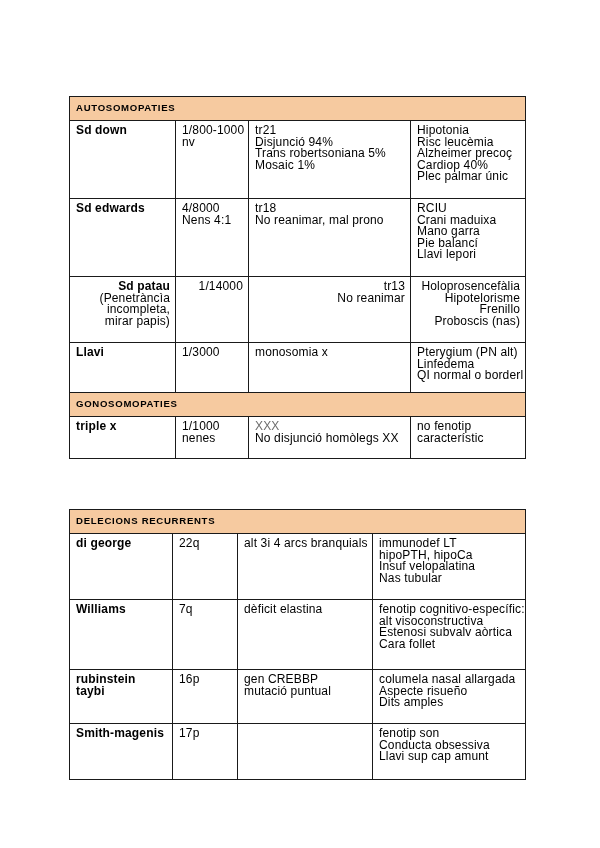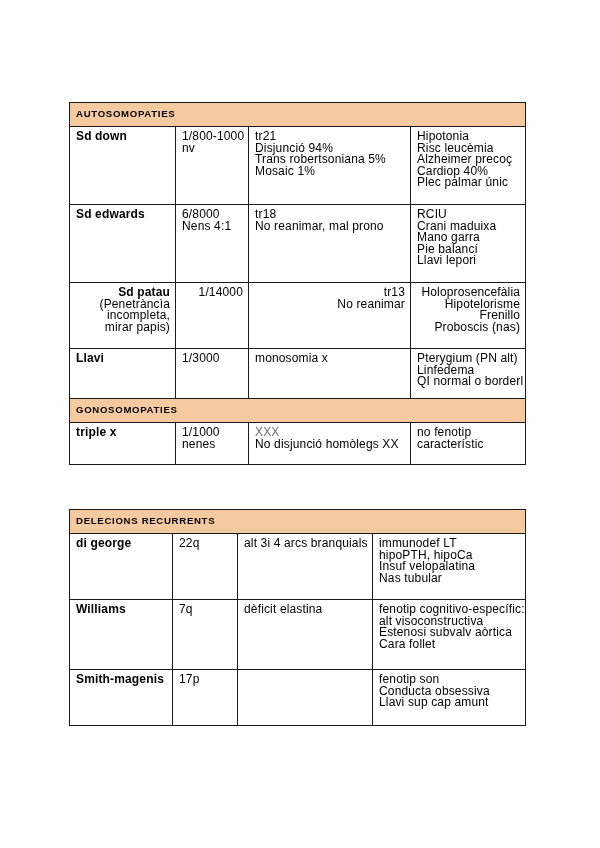--- a/index.html
+++ b/index.html
@@ -57,21 +57,21 @@
     color: #6e6e6e;
   }
   .lines span {
     display: block;
     white-space: nowrap;
   }
   .lines-wrap span {
     display: block;
   }
   
-  #table-autosomopaties { left: 69px; top: 102px; width: 456px; }
+  #table-autosomopaties { left: 69px; top: 96px; width: 456px; }
   #table-autosomopaties col.c1 { width: 106px; }
   #table-autosomopaties col.c2 { width: 73px; }
   #table-autosomopaties col.c3 { width: 162px; }
   #table-autosomopaties col.c4 { width: 115px; }
   
   #table-delecions { left: 69px; top: 509px; width: 456px; }
   #table-delecions col.c1 { width: 103px; }
   #table-delecions col.c2 { width: 65px; }
   #table-delecions col.c3 { width: 135px; }
   #table-delecions col.c4 { width: 153px; }
@@ -127,21 +127,21 @@
           <span>Cardiop 40%</span>
           <span>Plec palmar únic</span>
         </td>
       </tr>
 
       <tr class="r-edwards">
         <td class="name-cell">
           <span>Sd edwards</span>
         </td>
         <td class="lines">
-          <span>6/8000</span>
+          <span>4/8000</span>
           <span>Nens 4:1</span>
         </td>
         <td class="lines">
           <span>tr18</span>
           <span>No reanimar, mal prono</span>
         </td>
         <td class="lines">
           <span>RCIU</span>
           <span>Crani maduixa</span>
           <span>Mano garra</span>
@@ -255,20 +255,37 @@
           <span>dèficit elastina</span>
         </td>
         <td class="lines">
           <span>fenotip cognitivo-específic:</span>
           <span>alt visoconstructiva</span>
           <span>Estenosi subvalv aòrtica</span>
           <span>Cara follet</span>
         </td>
       </tr>
 
+      <tr class="r-rubi">
+        <td class="name-cell">
+          <span>rubinstein taybi</span>
+        </td>
+        <td class="lines">
+          <span>16p</span>
+        </td>
+        <td class="lines">
+          <span>gen CREBBP</span>
+          <span>mutació puntual</span>
+        </td>
+        <td class="lines">
+          <span>columela nasal allargada</span>
+          <span>Aspecte risueño</span>
+          <span>Dits amples</span>
+        </td>
+      </tr>
 
       <tr class="r-smith">
         <td class="name-cell">
           <span>Smith-magenis</span>
         </td>
         <td class="lines">
           <span>17p</span>
         </td>
         <td class="lines"></td>
         <td class="lines">

